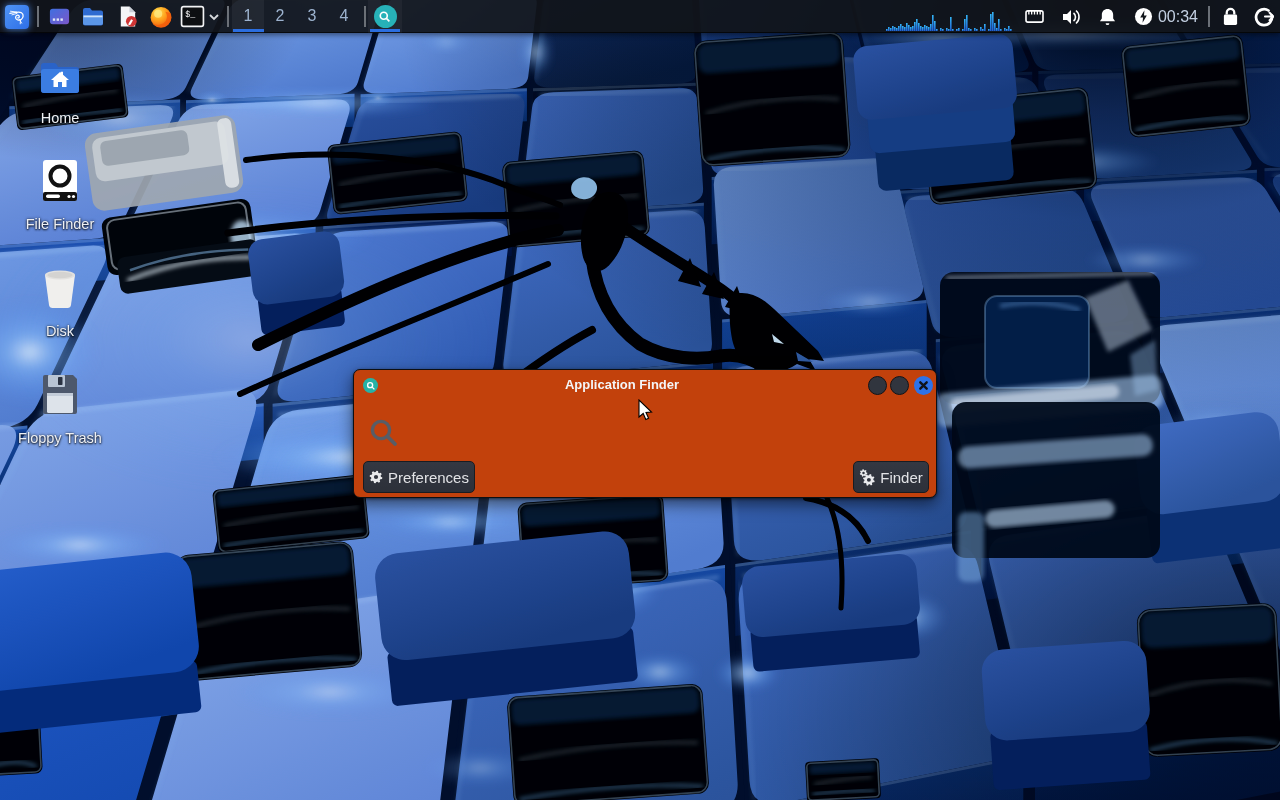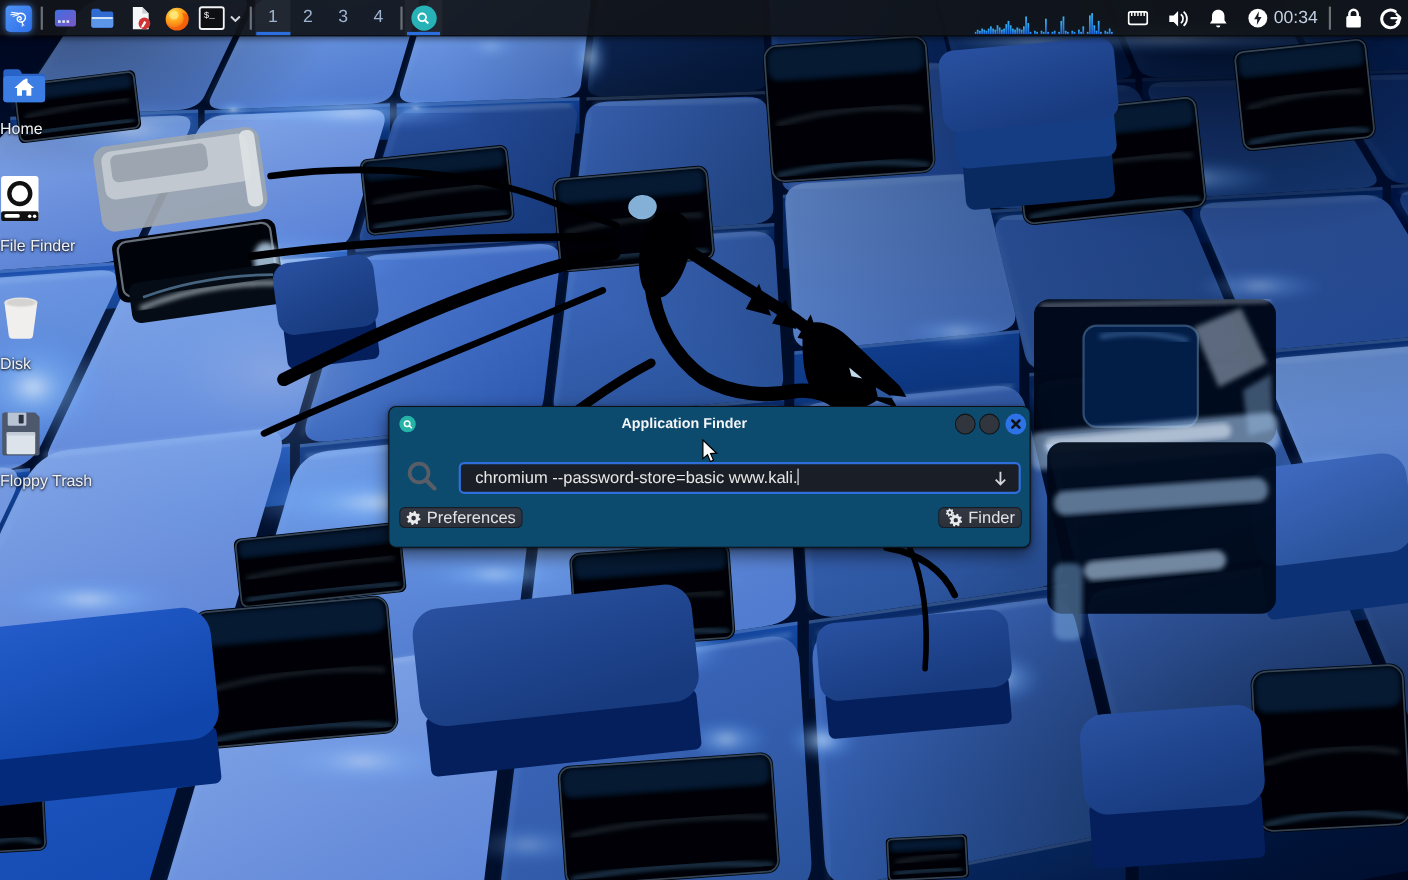--- a/index.html
+++ b/index.html
@@ -4,31 +4,31 @@
 html,body{width:1280px;height:800px;overflow:hidden}
 body{font-family:"Liberation Sans",sans-serif;background:#0e1734;position:relative}
 #wall{position:absolute;left:0;top:0;z-index:0;filter:hue-rotate(-5deg) saturate(1.22) brightness(0.93) contrast(1.07)}
 
 #panel{position:absolute;left:0;top:0;width:1280px;height:33px;background:rgba(17,20,26,0.93);z-index:10;border-bottom:1px solid rgba(0,0,0,0.65);box-shadow:0 2px 5px rgba(0,0,0,0.45)}
 .pit{position:absolute;top:0;height:33px;display:flex;align-items:center;justify-content:center}
 .psep{position:absolute;top:6px;width:1.5px;height:21px;background:#6b7077}
 .wsnum{position:absolute;top:0;width:32px;height:33px;color:#9db3cf;font-size:16px;text-align:center;line-height:31px}
 .wsu{position:absolute;top:29px;height:3px;background:#2b6ee0}
 
-.dicon{position:absolute;width:120px;z-index:5}
+.dicon{position:absolute;width:120px;text-align:center;z-index:5}
 .dlabel{color:#eef0f4;font-size:14.5px;text-shadow:0 1px 2px rgba(0,0,0,0.9),0 0 3px rgba(0,0,0,0.7);margin-top:14px}
 
-#dlg{position:absolute;left:353px;top:369px;width:584px;height:129px;background:#0c4a6e;border-radius:7px;z-index:20;
+#dlg{position:absolute;left:353px;top:369px;width:584px;height:129px;background:#c2410c;border-radius:7px;z-index:20;
  box-shadow:0 6px 16px rgba(0,0,0,0.55),0 1px 3px rgba(0,0,0,0.5);border:1px solid #0d0f13}
 #dtitle{position:absolute;left:0;top:0;right:46px;height:31px;text-align:center;color:#f4f5f7;font-weight:bold;font-size:13px;line-height:30px}
 #dico{position:absolute;left:9px;top:8px;width:15px;height:15px;border-radius:50%;background:#25b3a7;display:flex;align-items:center;justify-content:center}
 .wbtn{position:absolute;top:376px;width:19px;height:19px;border-radius:50%;z-index:21}
 #inputbox{position:absolute;left:63px;top:50px;width:511px;height:29px;background:#1a1e26;border:2px solid #2e6fdb;border-radius:5px;color:#e8e8e6;font-size:15px;line-height:25px;padding-left:13px;white-space:nowrap}
 #caret{display:inline-block;width:1px;height:15px;background:#f0f0ee;vertical-align:-2px}
-.dbtn{position:absolute;height:19px;background:linear-gradient(#343842,#2c3039);border:1px solid #191c22;border-radius:5px;color:#e2e3e6;font-size:15px;display:flex;align-items:center;justify-content:center;gap:5px}
+.dbtn{position:absolute;height:32px;background:linear-gradient(#343842,#2c3039);border:1px solid #191c22;border-radius:5px;color:#e2e3e6;font-size:15px;display:flex;align-items:center;justify-content:center;gap:5px}
 </style></head><body>
 <div id="wall"><svg width="1280" height="800" viewBox="0 0 1280 800" xmlns="http://www.w3.org/2000/svg">
 <defs>
 <linearGradient id="tL" x1="0" y1="0" x2="0.5" y2="1">
           <stop offset="0" stop-color="#9cb2ea"></stop>
           <stop offset="1" stop-color="#7289d2"></stop>
         </linearGradient>
 <linearGradient id="fL" x1="0" y1="0" x2="0" y2="1">
           <stop offset="0" stop-color="#3858b0"></stop>
           <stop offset="1" stop-color="#1f3c7c"></stop>
@@ -792,25 +792,20 @@
  <div id="dico">
       <svg width="10" height="10" viewBox="0 0 16 16">
         <circle cx="6.6" cy="6.6" r="4" stroke="#fff" stroke-width="2.2" fill="none"></circle>
         <path d="M9.8,9.8 L13.4,13.4" stroke="#fff" stroke-width="2.2"></path>
       </svg>
     </div>
  <svg style="position:absolute;left:14px;top:47px" width="32" height="32" viewBox="0 0 32 32">
       <circle cx="13" cy="13" r="8.6" stroke="#585d66" stroke-width="3.4" fill="none"></circle>
       <path d="M19.5,19.5 L27,27" stroke="#585d66" stroke-width="3.8" stroke-linecap="round"></path>
     </svg>
- <div id="inputbox">chromium --password-store=basic www.kali.<span id="caret"></span>
-   <svg style="position:absolute;right:9px;top:5px" width="15" height="16" viewBox="0 0 16 16">
-        <path d="M8,1.5 L8,13 M3.4,9 L8,13.8 L12.6,9" stroke="#d3d6da" stroke-width="1.8" fill="none"></path>
-      </svg>
- </div>
  <div class="dbtn" style="left:9px;top:91px;width:112px">
       <svg width="14" height="14" viewBox="0 0 16 16">
         <path d="M15.28,8.54 L14.92,10.34 L13.00,10.52 L12.22,11.69 L12.76,13.53 L11.24,14.54 L9.75,13.32 L8.38,13.59 L7.46,15.28 L5.66,14.92 L5.48,13.00 L4.31,12.22 L2.47,12.76 L1.46,11.24 L2.68,9.75 L2.41,8.38 L0.72,7.46 L1.08,5.66 L3.00,5.48 L3.78,4.31 L3.24,2.47 L4.76,1.46 L6.25,2.68 L7.62,2.41 L8.54,0.72 L10.34,1.08 L10.52,3.00 L11.69,3.78 L13.53,3.24 L14.54,4.76 L13.32,6.25 L13.59,7.62 Z M10.40,8.00 A2.4,2.4 0 1 0 5.60,8.00 A2.4,2.4 0 1 0 10.40,8.00 Z" fill="#e9eaec" fill-rule="evenodd"></path>
       </svg>
       <span>Preferences</span>
     </div>
  <div class="dbtn" style="left:499px;top:91px;width:76px">
       <svg width="16" height="17" viewBox="0 0 17 18">
         <path d="M8.80,4.03 L8.68,5.16 L7.56,5.38 L7.11,6.12 L7.43,7.22 L6.47,7.84 L5.59,7.09 L4.74,7.20 L4.08,8.13 L3.00,7.77 L3.03,6.62 L2.42,6.03 L1.28,6.09 L0.88,5.01 L1.80,4.33 L1.89,3.48 L1.12,2.62 L1.72,1.65 L2.83,1.94 L3.55,1.47 L3.74,0.34 L4.88,0.20 L5.34,1.25 L6.15,1.52 L7.16,0.97 L7.97,1.77 L7.44,2.78 L7.74,3.59 Z M6.10,4.20 A1.3,1.3 0 1 0 3.50,4.20 A1.3,1.3 0 1 0 6.10,4.20 Z" fill="#e9eaec" fill-rule="evenodd"></path>
         <path d="M16.70,12.59 L16.24,14.10 L14.55,14.08 L13.78,15.00 L14.11,16.66 L12.72,17.40 L11.54,16.19 L10.34,16.30 L9.41,17.70 L7.90,17.24 L7.92,15.55 L7.00,14.78 L5.34,15.11 L4.60,13.72 L5.81,12.54 L5.70,11.34 L4.30,10.41 L4.76,8.90 L6.45,8.92 L7.22,8.00 L6.89,6.34 L8.28,5.60 L9.46,6.81 L10.66,6.70 L11.59,5.30 L13.10,5.76 L13.08,7.45 L14.00,8.22 L15.66,7.89 L16.40,9.28 L15.19,10.46 L15.30,11.66 Z M12.60,11.50 A2.1,2.1 0 1 0 8.40,11.50 A2.1,2.1 0 1 0 12.60,11.50 Z" fill="#e9eaec" fill-rule="evenodd"></path>

